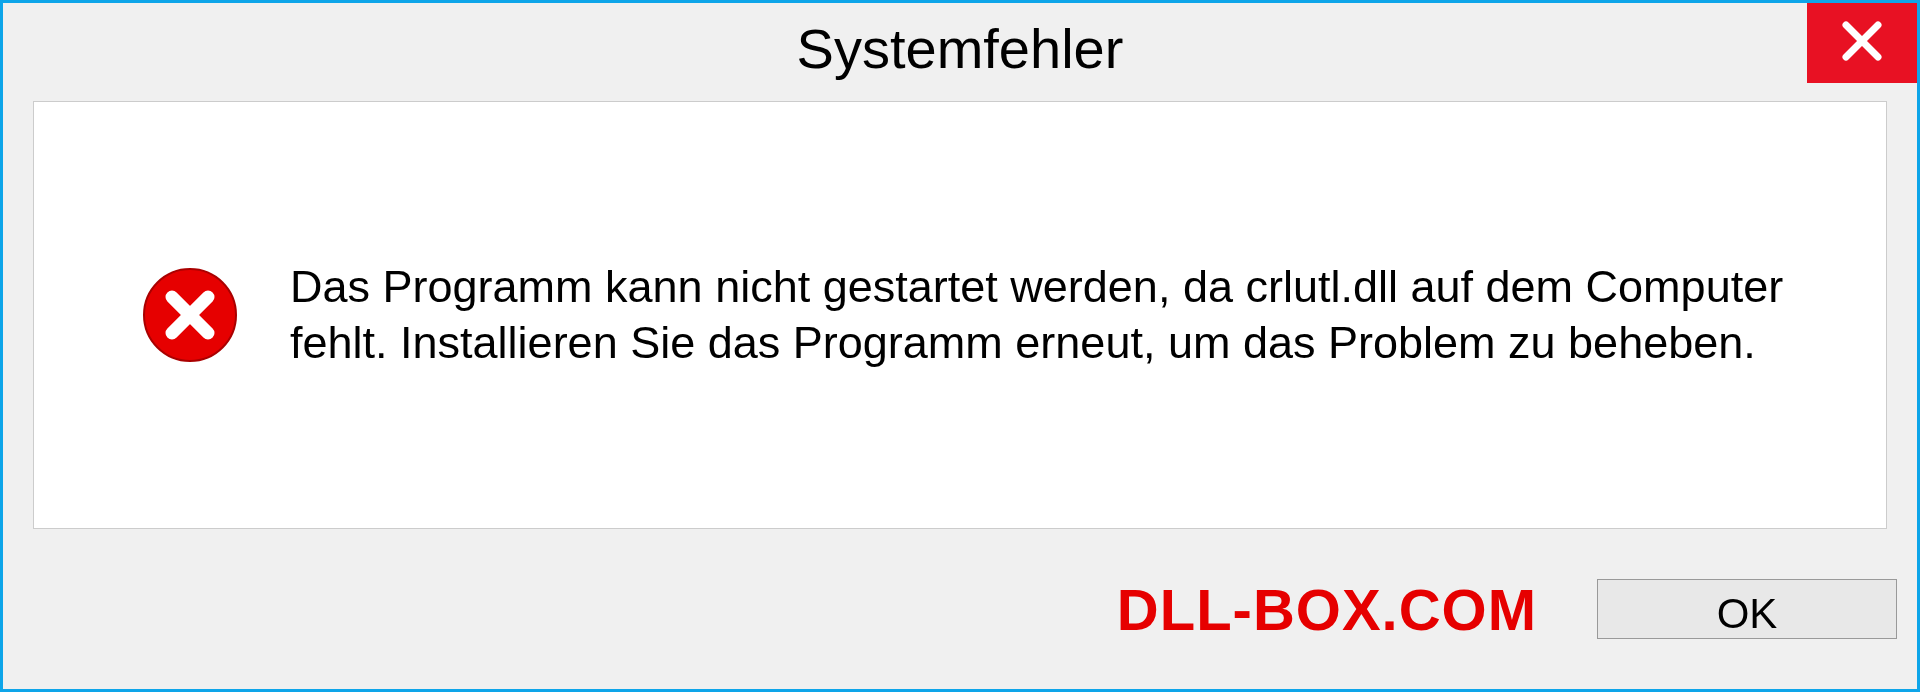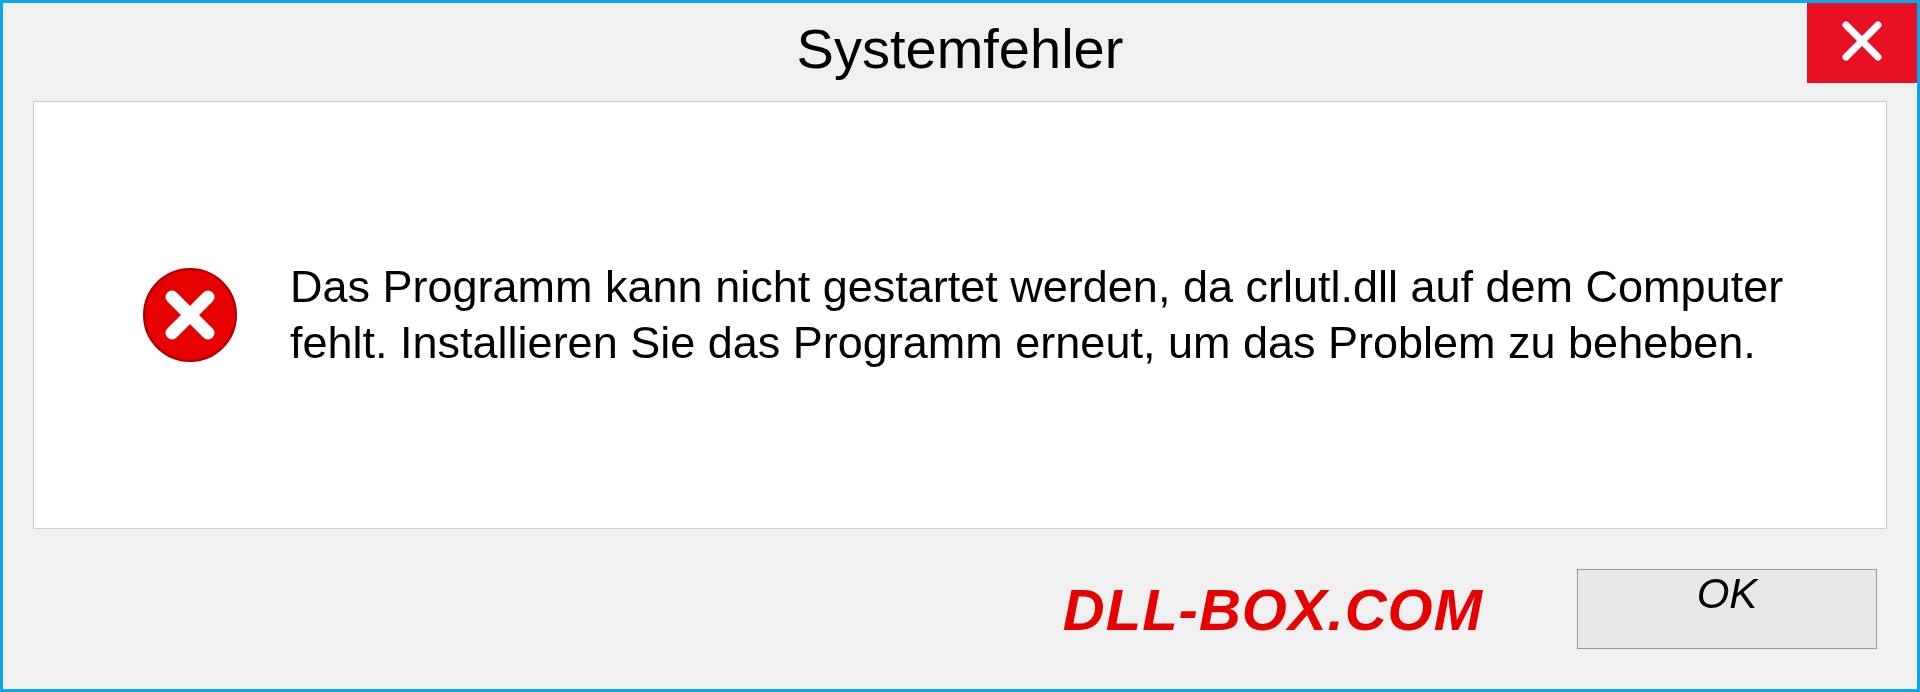--- a/index.html
+++ b/index.html
@@ -75,40 +75,39 @@
       font-size: 45px;
       color: #000;
       line-height: 1.25;
       font-weight: 400;
     }
     .footer {
       height: 140px;
       display: flex;
       align-items: center;
       justify-content: flex-end;
-      padding: 0 40px 20px 40px;
-      gap: 94px;
-      font-style: italic;
+      padding: 0 20px 20px 40px;
+      gap: 60px;
     }
     .watermark {
       font-size: 58px;
       font-weight: 900;
       color: #e60000;
       letter-spacing: 1px;
       font-family: Arial, sans-serif;
     }
     .ok-btn {
       width: 300px;
-      height: 80px;
+      height: 60px;
       background: #e8e8e8;
       border: 1px solid #999;
       font-size: 42px;
       color: #000;
       display: flex;
-      align-items: flex-start;
+      align-items: flex-end;
       justify-content: center;
       cursor: pointer;
       font-family: "Segoe UI", Tahoma, sans-serif;
     }
   </style>
 </head>
 <body>
 
 <div class="dialog">
 

